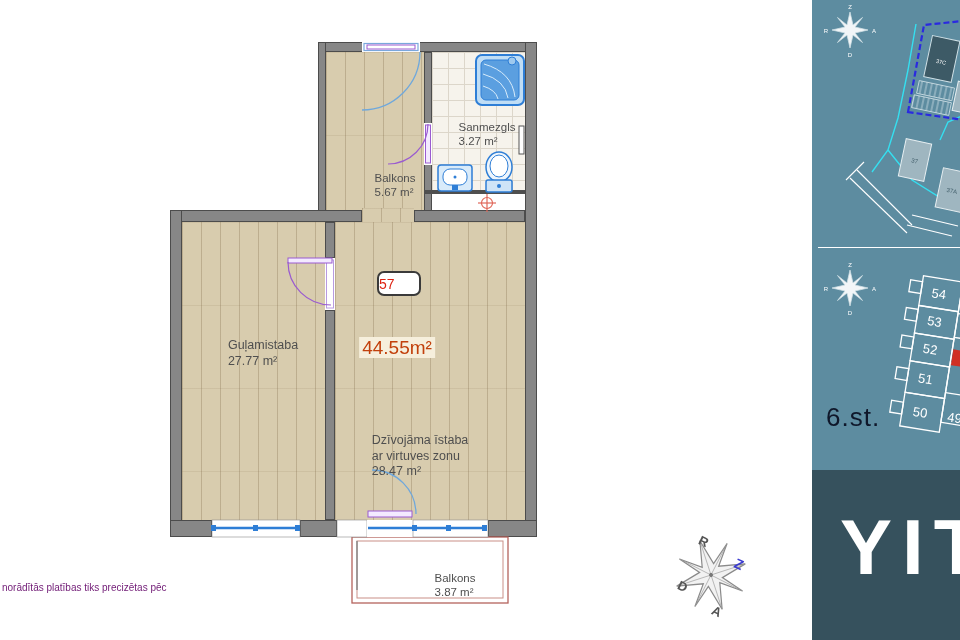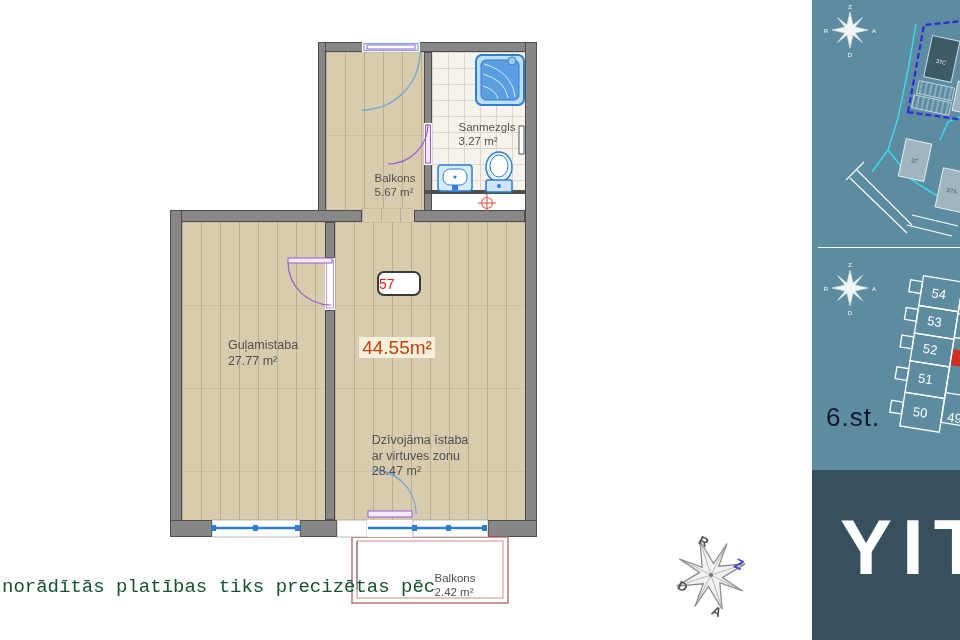--- a/index.html
+++ b/index.html
@@ -17,21 +17,21 @@
   .wall-dark{position:absolute;background:#4f4f4f;}
   .white{position:absolute;background:#ffffff;}
   .lbl{position:absolute;color:#4f4f4f;text-align:left;transform:translateX(-50%);white-space:nowrap;}
   .lbl-sm{font-size:11.5px;line-height:14px;}
   .lbl-md{font-size:12.5px;line-height:15.5px;}
   #apt-num{position:absolute;left:377px;top:271px;width:44px;height:25px;background:#fff;
     border:2px solid #3a3a3a;border-radius:7px;color:#dd2211;font-size:14px;line-height:25px;
     box-sizing:border-box;line-height:22px;}
   #apt-area{position:absolute;left:397px;top:297px;transform:translateX(-50%);
     background:#f6efdc;color:#c2410c;font-size:19px;line-height:21px;padding:0 3px;white-space:nowrap;margin-top:40px;}
-  #disclaimer{position:absolute;left:2px;top:577px;color:#14532d;font-size:19px;line-height:21px;font-family:Liberation Mono, monospace;}
+  #disclaimer{position:absolute;left:2px;top:577px;color:#701a75;font-size:10px;line-height:21px;}
   #sidebar{position:absolute;left:812px;top:0;width:148px;height:640px;background:#5d8ca0;overflow:hidden;}
   #divider{position:absolute;left:6px;top:247px;width:142px;height:1px;background:#ffffff;}
   #floor-label{position:absolute;left:14px;top:402px;color:#0f172a;font-size:26px;letter-spacing:1px;}
   #brand-panel{position:absolute;left:0;top:470px;width:148px;height:170px;background:#36515d;overflow:hidden;}
   #brand-text{position:absolute;left:28px;top:38px;color:#ffffff;font-size:78px;font-weight:bold;
     letter-spacing:10px;line-height:78px;white-space:nowrap;}
   svg{position:absolute;left:0;top:0;}
   svg text{font-family:"Liberation Sans","DejaVu Sans",sans-serif;}
 </style>
 </head>
@@ -167,21 +167,21 @@
     <div>Guļamistaba</div>
     <div>27.77 m²</div>
   </div>
   <div class="lbl lbl-md" style="left:420px;top:433px;">
     <div>Dzīvojāma īstaba</div>
     <div>ar virtuves zonu</div>
     <div>28.47 m²</div>
   </div>
   <div class="lbl lbl-sm" style="left:455px;top:539px;margin-top:32px;">
     <div>Balkons</div>
-    <div>2.42 m²</div>
+    <div>3.87 m²</div>
   </div>
 
   <div id="apt-num">57</div>
   <div id="apt-area">44.55m²</div>
 
   <div id="disclaimer">
     <div>norādītās platības tiks precizētas pēc</div>
   </div>
 
   <div id="sidebar">

